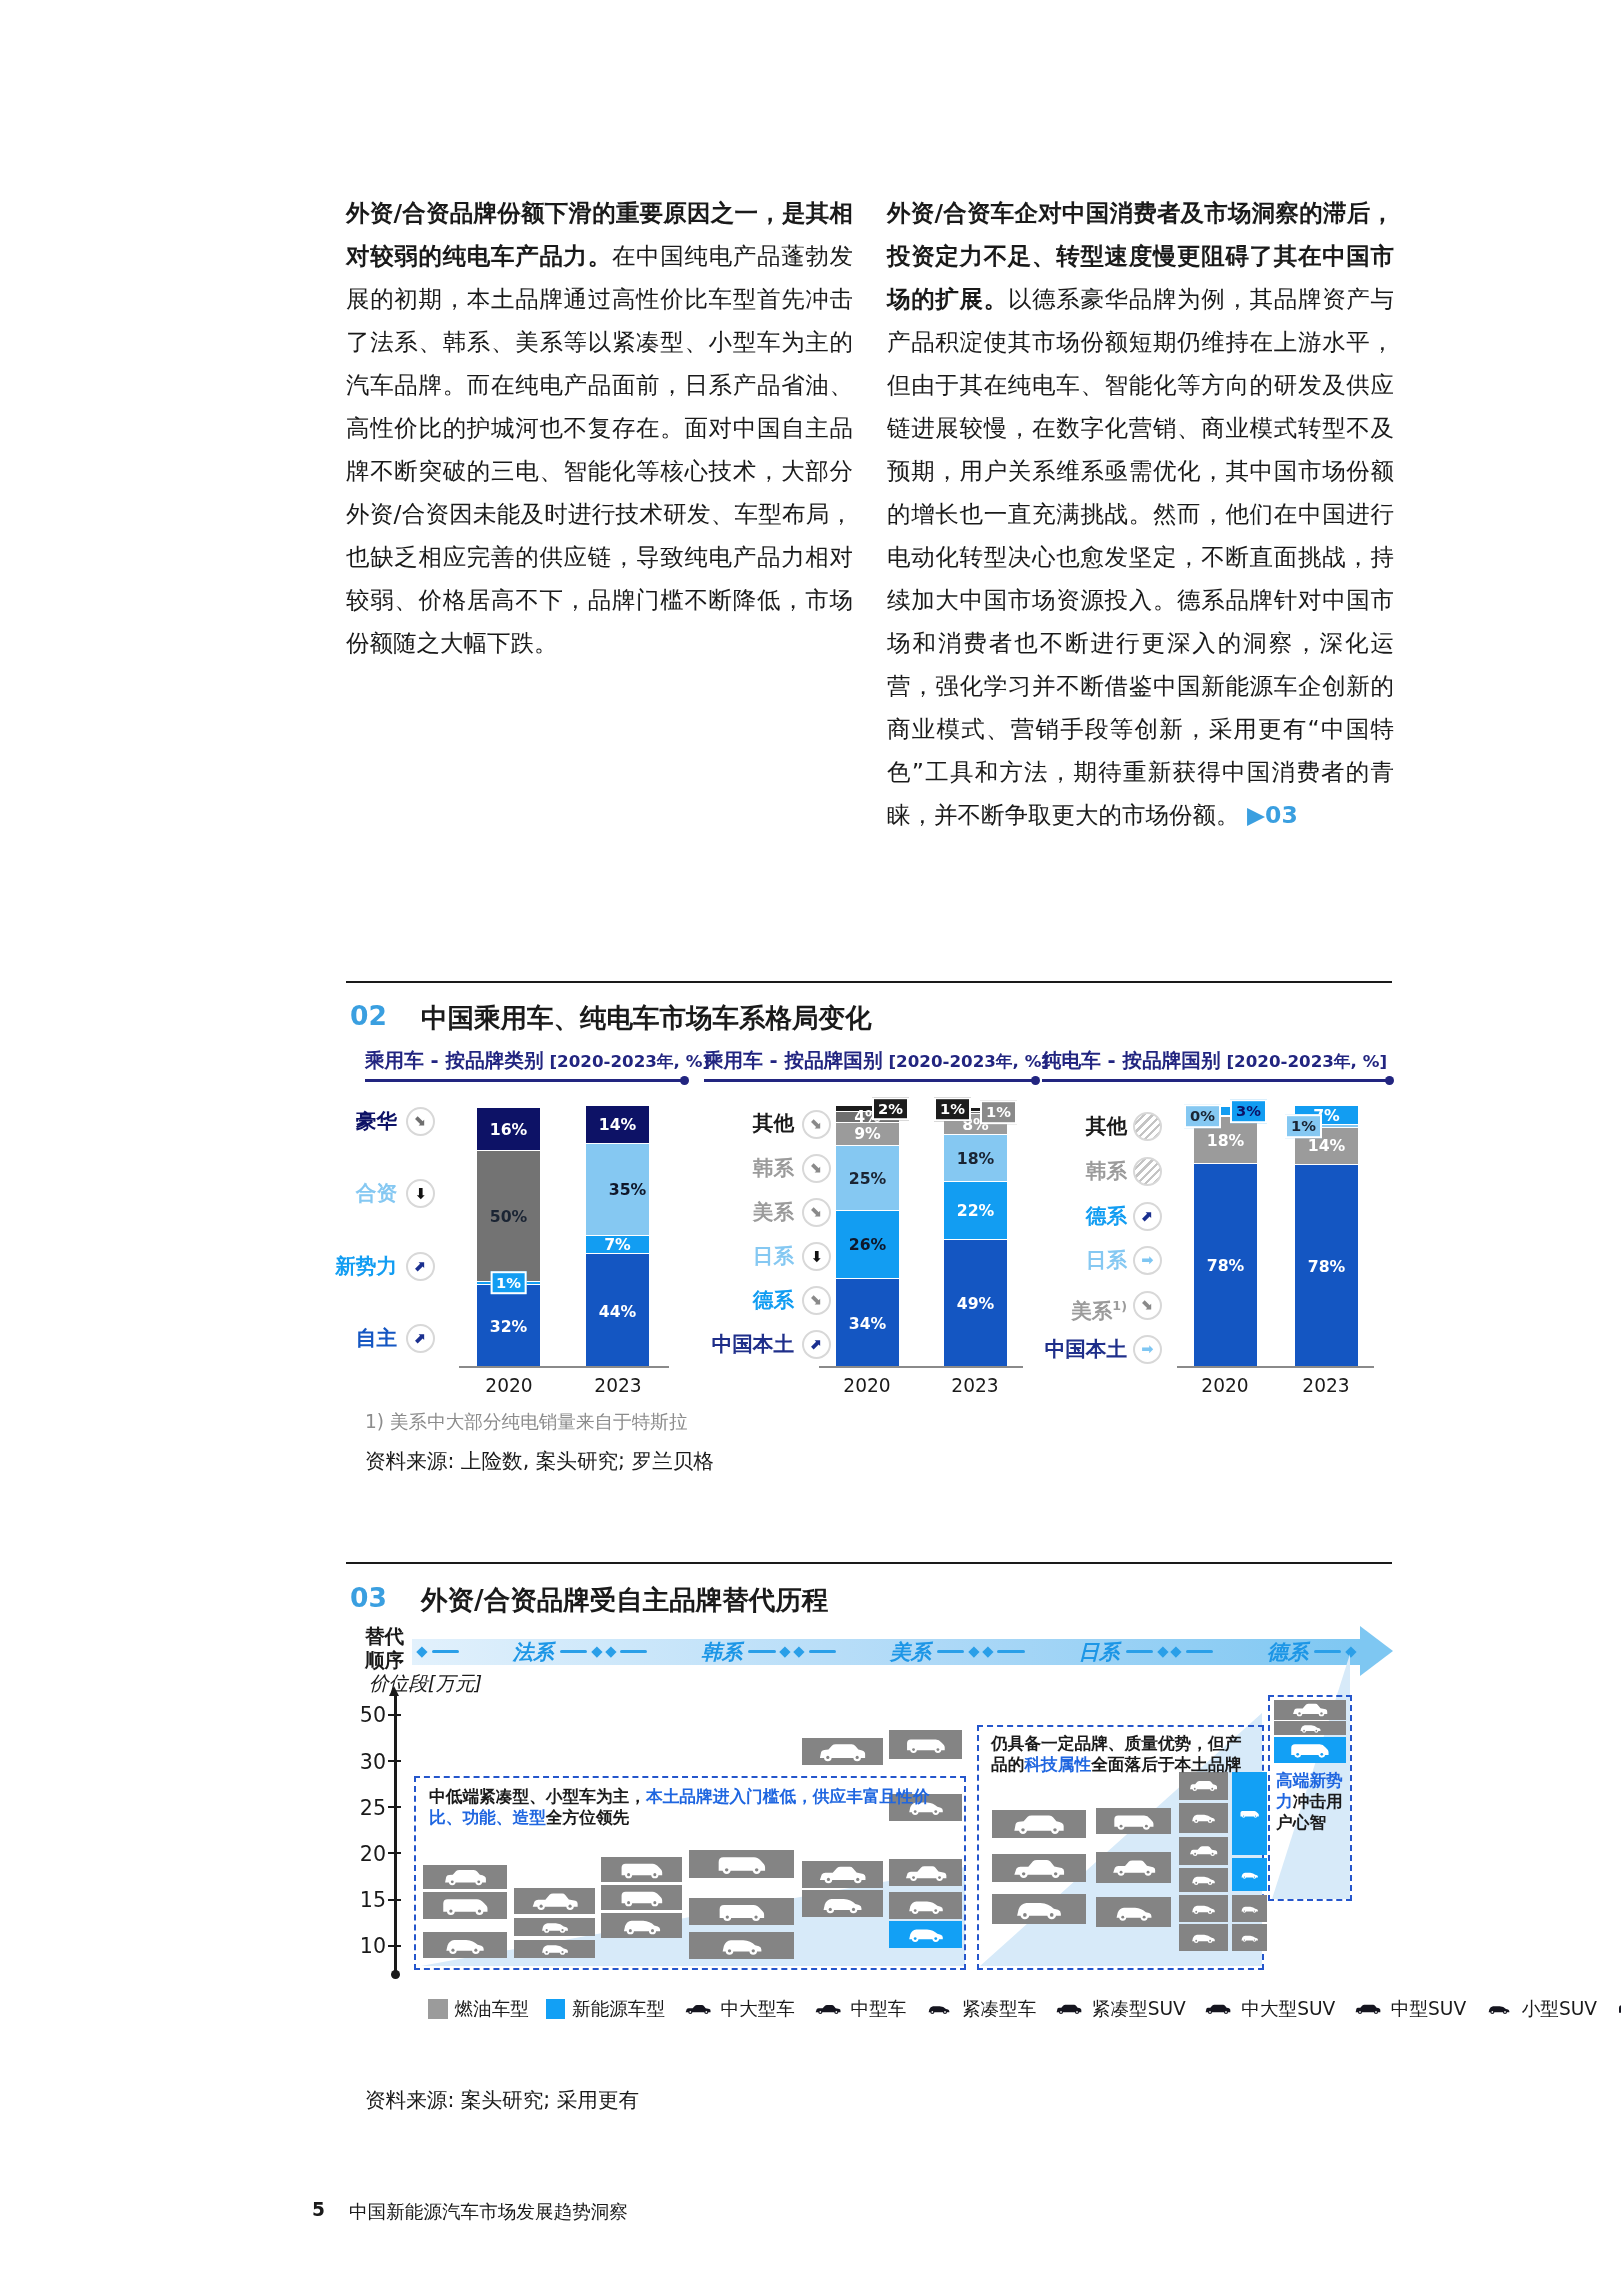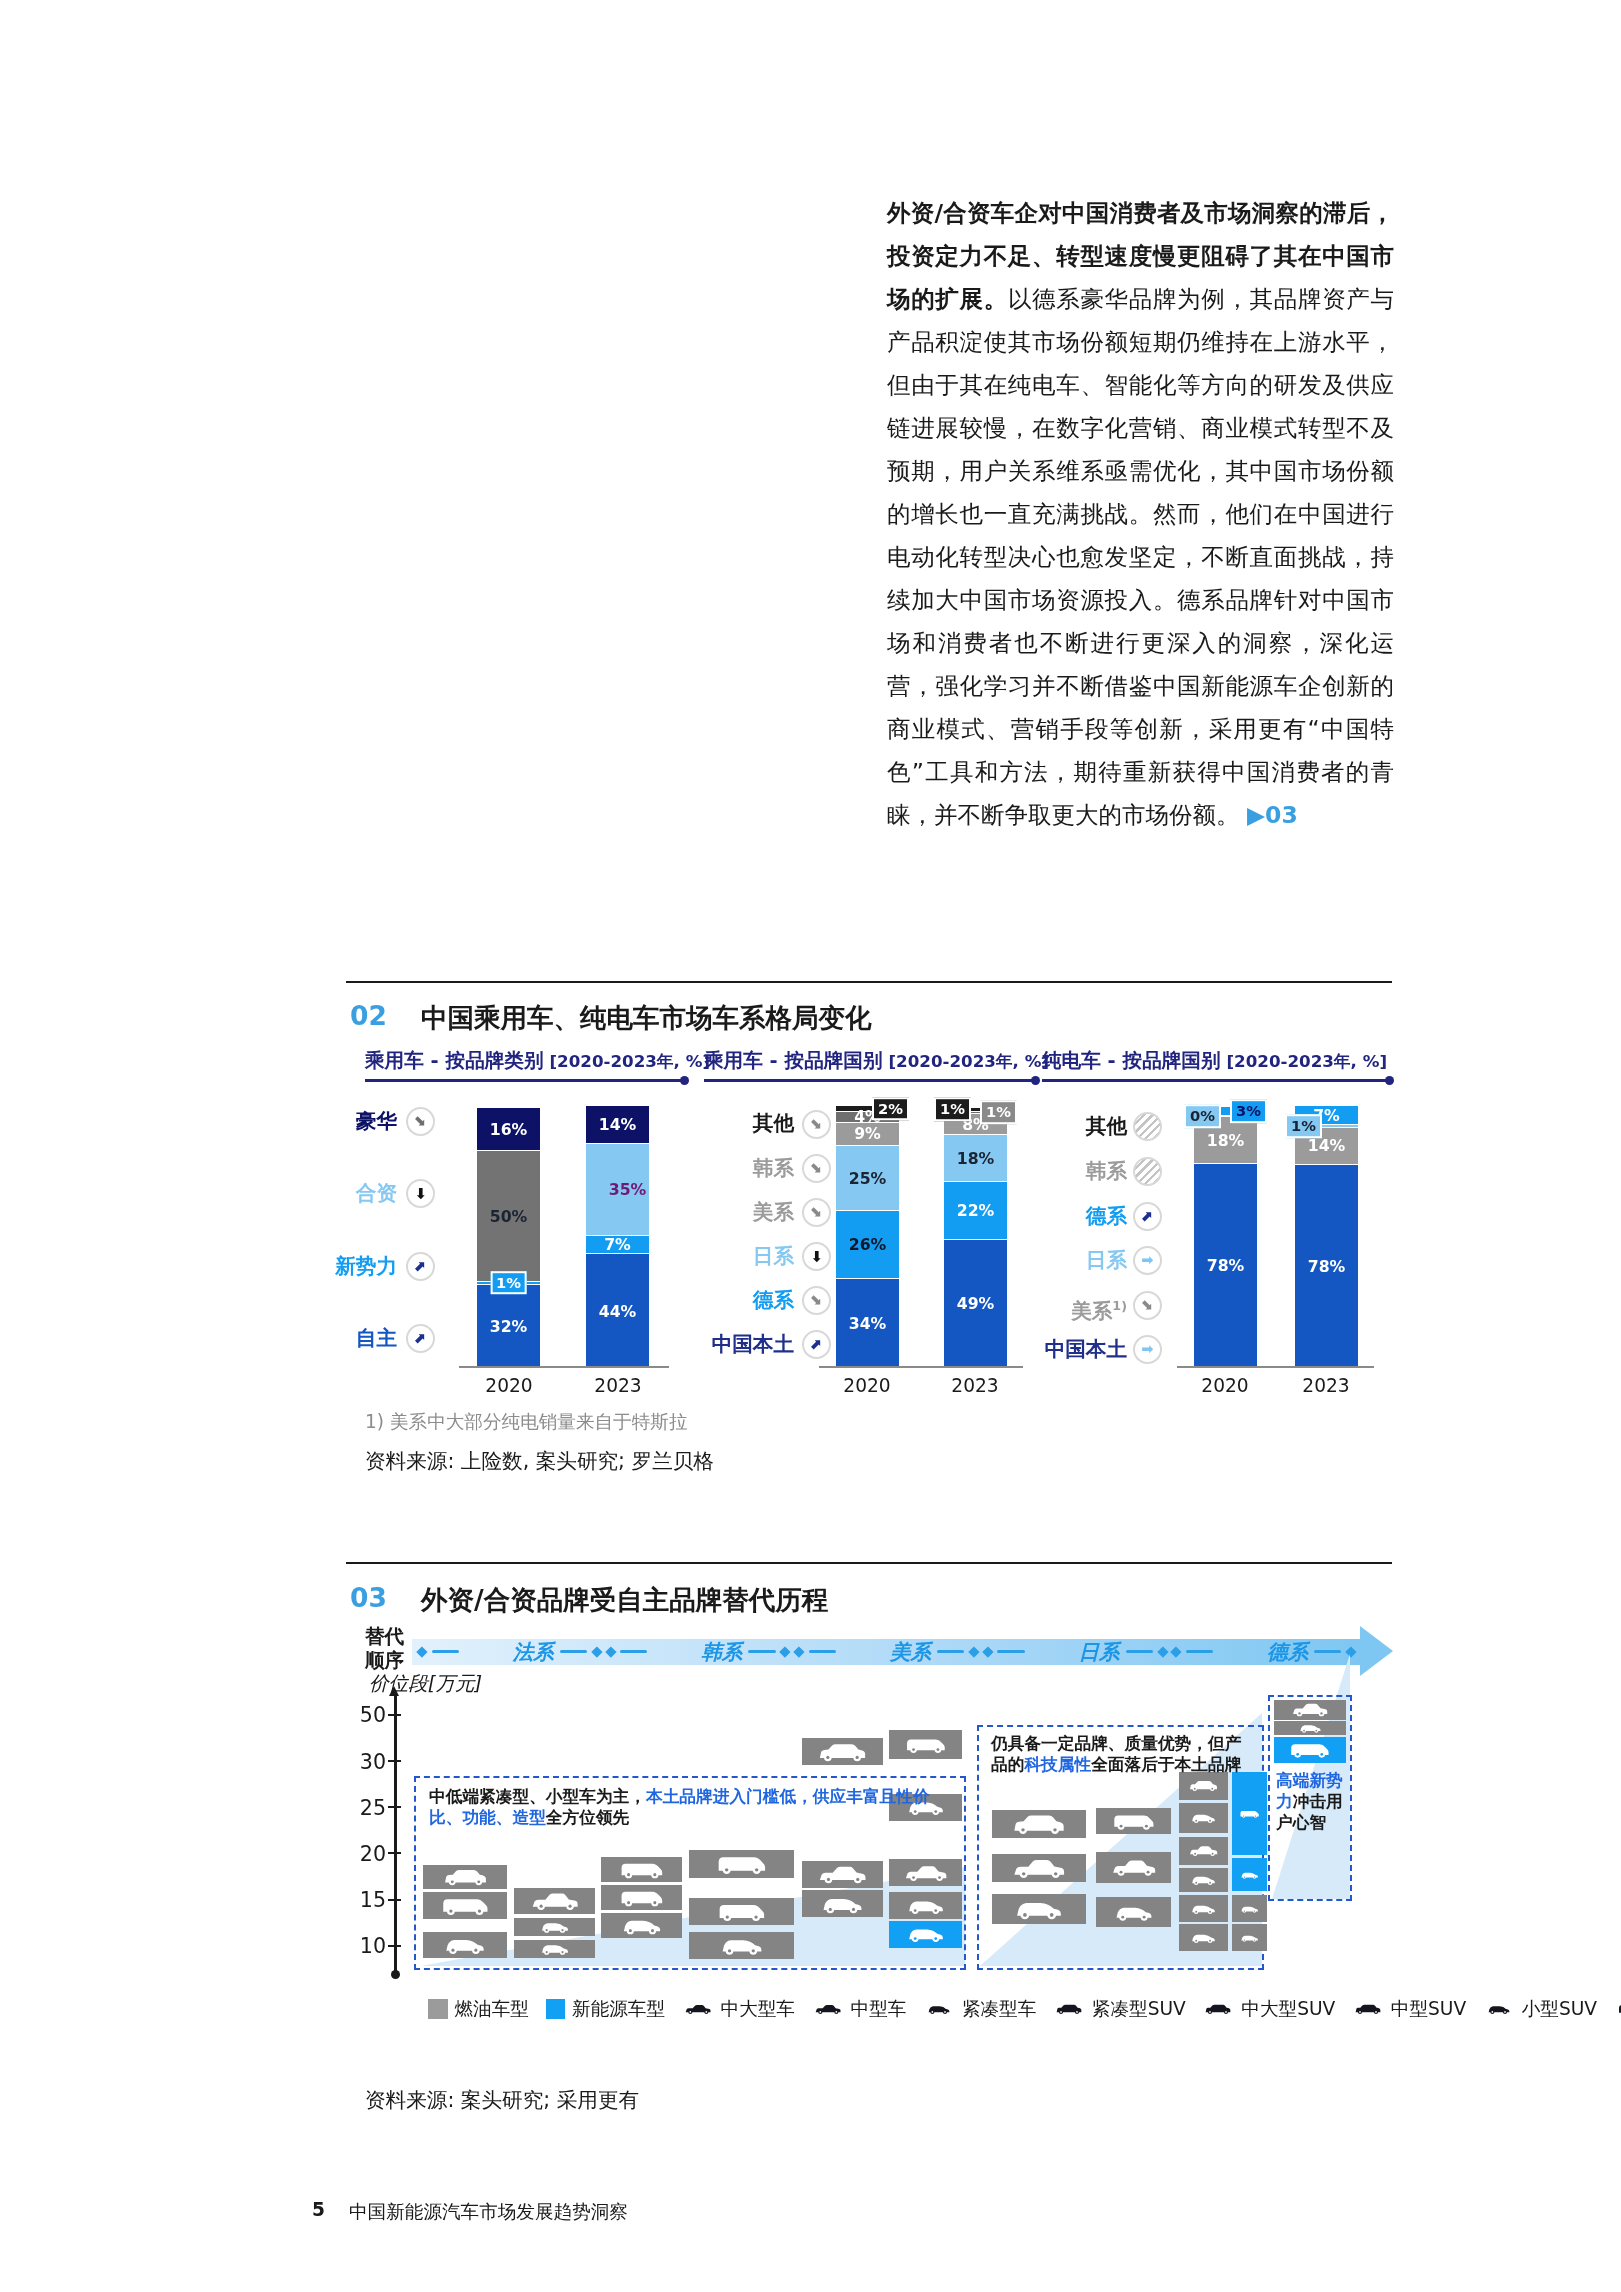--- a/index.html
+++ b/index.html
@@ -114,20 +114,21 @@
       <path fill="currentColor" d="M6.5 14 L6.5 7.5 Q6.5 4 10 4 L33 4 Q36 4 38.5 7 L40.5 9.2 Q41.3 10.2 41.3 11.5 L41.3 14 Z"></path>
       <circle cx="12.5" cy="13.4" r="3.1" fill="currentColor"></circle>
         <circle cx="12.5" cy="13.4" r="1.3" fill="var(--wb,#848484)"></circle>
       <circle cx="35" cy="13.4" r="3.1" fill="currentColor"></circle>
         <circle cx="35" cy="13.4" r="1.3" fill="var(--wb,#848484)"></circle>
     </symbol>
   </defs>
 </svg>
 
 <div class="textcol" style="left:346px;" id="col-left">
+    <p><span class="b">外资/合资品牌份额下滑的重要原因之一，是其相对较弱的纯电车产品力。</span><span class="n">在中国纯电产品蓬勃发展的初期，本土品牌通过高性价比车型首先冲击了法系、韩系、美系等以紧凑型、小型车为主的汽车品牌。而在纯电产品面前，日系产品省油、高性价比的护城河也不复存在。面对中国自主品牌不断突破的三电、智能化等核心技术，大部分外资/合资因未能及时进行技术研发、车型布局，也缺乏相应完善的供应链，导致纯电产品力相对较弱、价格居高不下，品牌门槛不断降低，市场份额随之大幅下跌。</span></p>
   </div>
 <div class="textcol" style="left:887px;" id="col-right">
     <p><span class="b">外资/合资车企对中国消费者及市场洞察的滞后，投资定力不足、转型速度慢更阻碍了其在中国市场的扩展。</span><span class="n">以德系豪华品牌为例，其品牌资产与产品积淀使其市场份额短期仍维持在上游水平，但由于其在纯电车、智能化等方向的研发及供应链进展较慢，在数字化营销、商业模式转型不及预期，用户关系维系亟需优化，其中国市场份额的增长也一直充满挑战。然而，他们在中国进行电动化转型决心也愈发坚定，不断直面挑战，持续加大中国市场资源投入。德系品牌针对中国市场和消费者也不断进行更深入的洞察，深化运营，强化学习并不断借鉴中国新能源车企创新的商业模式、营销手段等创新，采用更有“中国特色”工具和方法，期待重新获得中国消费者的青睐，并不断争取更大的市场份额。 </span><span class="ref">▶03</span></p>
   </div>
 
 <div class="rule" style="top:981px;"></div>
 <div class="sec-num" style="top:1000px;">02</div>
 <div class="sec-title" style="top:1000px;">中国乘用车、纯电车市场车系格局变化</div>
 
 <div class="ptitle" style="left:365px;top:1047px;width:323px;">
@@ -179,21 +180,21 @@
       <div class="seg" style="height: 84px; background: rgb(20, 86, 194); flex: 0 0 auto;">
         <span style="color: rgb(255, 255, 255);">32%</span>
       </div>
     </div>
     <div class="yearlab" style="left: 458px; top: 1375px; width: 102px;">2020</div>
     <div class="bar" style="left: 586px; top: 1106px; width: 63px; height: 262px;">
       <div class="seg" style="height: 37px; background: rgb(13, 18, 102); flex: 0 0 auto;">
         <span style="color: rgb(255, 255, 255);">14%</span>
       </div>
       <div class="seg" style="height: 92px; background: rgb(133, 200, 242); flex: 0 0 auto;">
-        <span style="color: #701a75; margin-left: 20px;">35%</span>
+        <span style="color: #0f172a; margin-left: 20px;">35%</span>
       </div>
       <div class="seg" style="height: 18.3px; background: rgb(18, 157, 242); flex: 0 0 auto;">
         <span style="color: rgb(255, 255, 255);">7%</span>
       </div>
       <div class="seg" style="height: 115px; background: rgb(20, 86, 194); flex: 0 0 auto;">
         <span style="color: rgb(255, 255, 255);">44%</span>
       </div>
     </div>
     <div class="yearlab" style="left: 567px; top: 1375px; width: 102px;">2023</div>
     <div class="axisline" style="left: 459px; top: 1366px; width: 210px;"></div>

